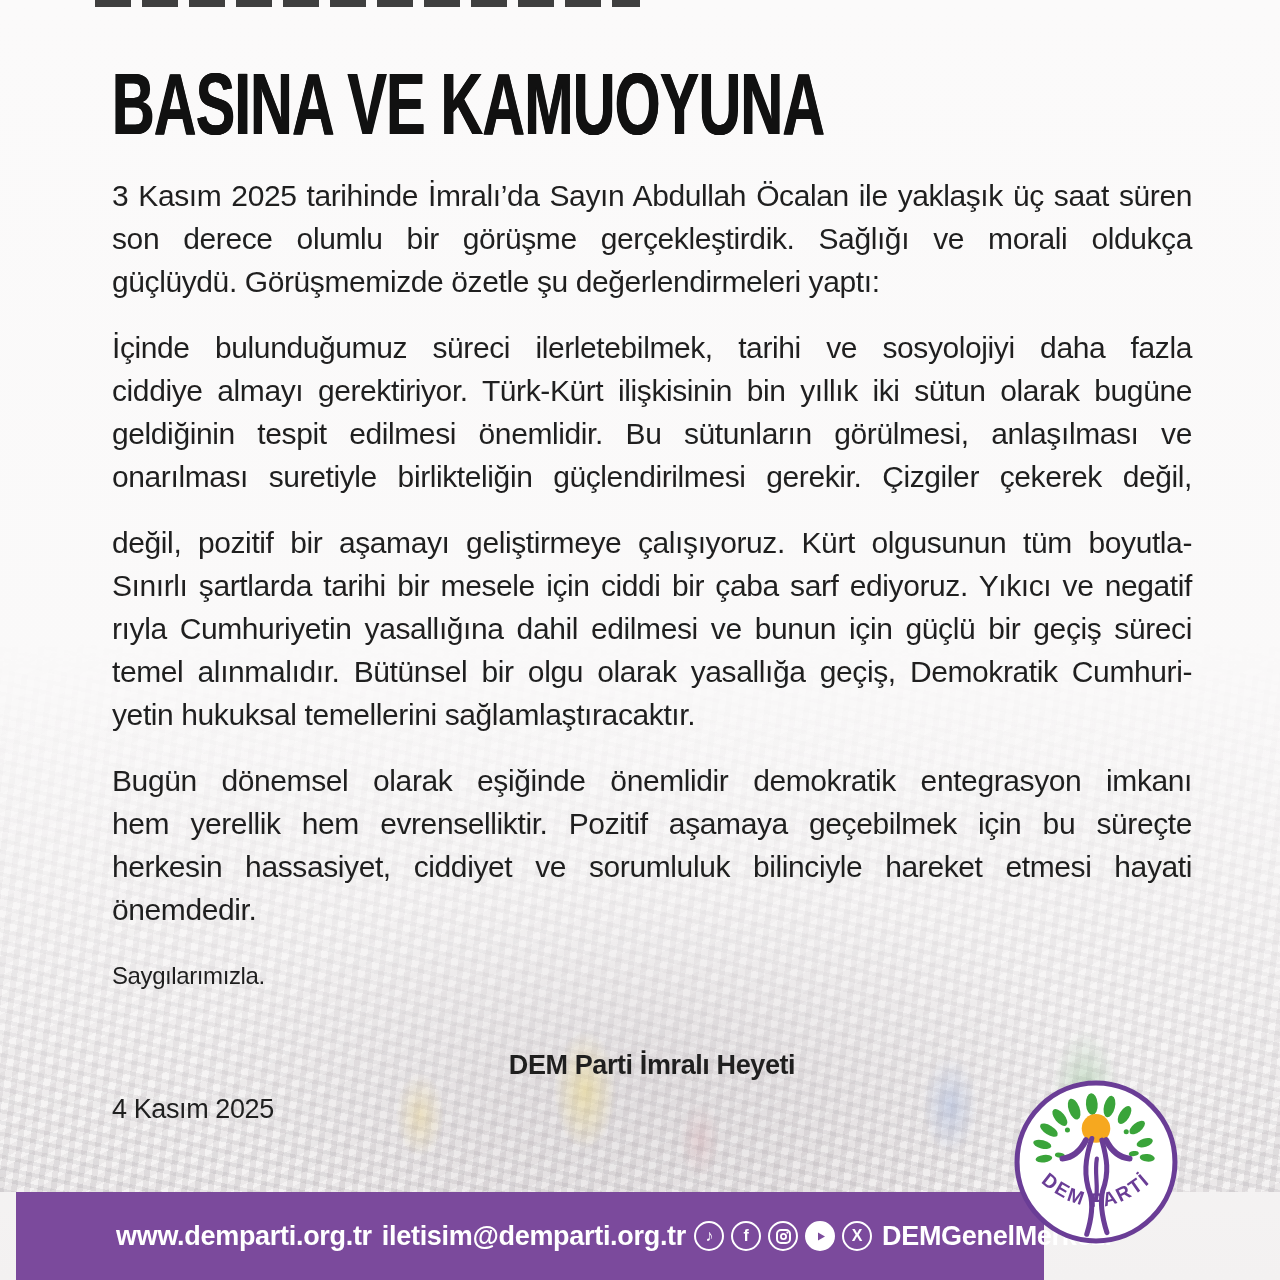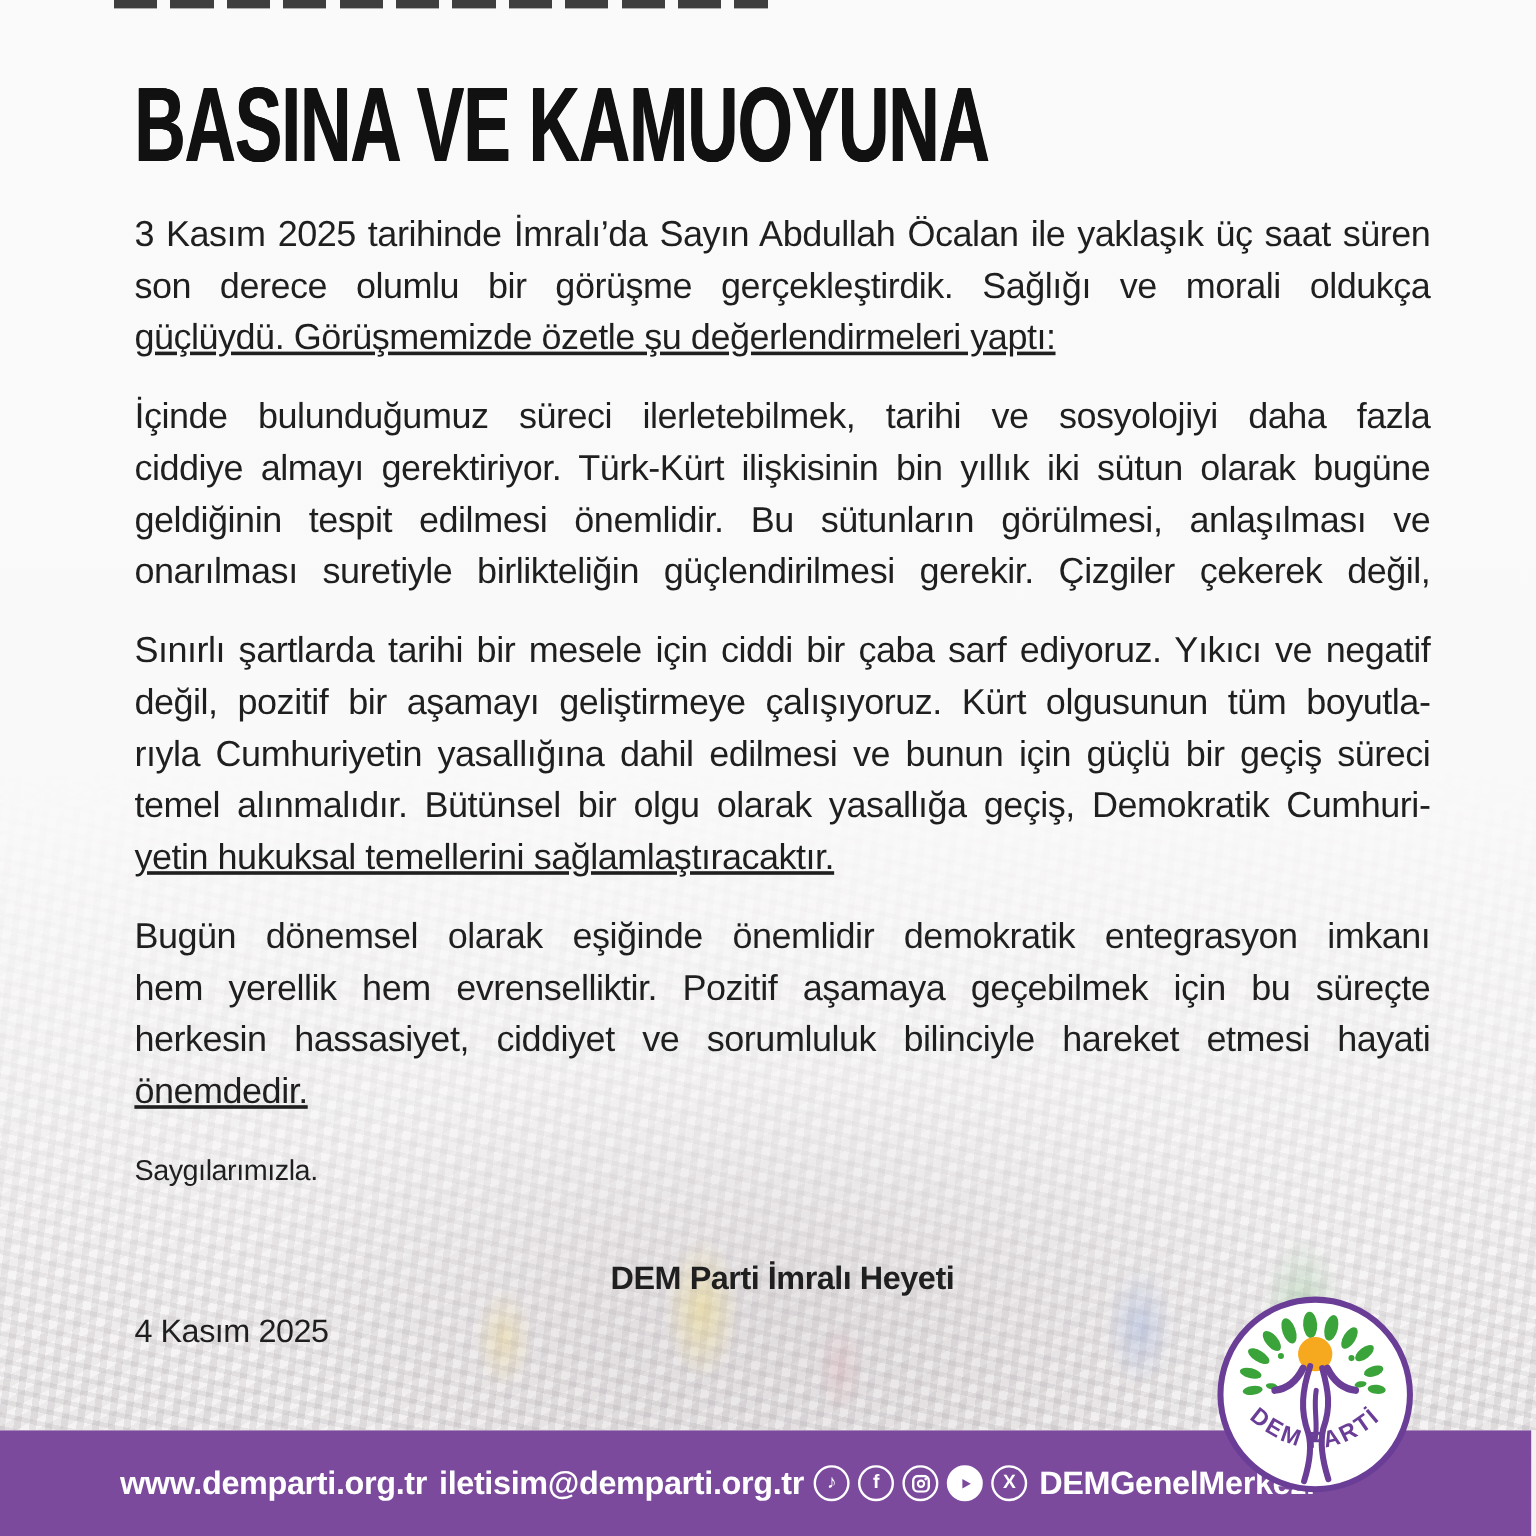--- a/index.html
+++ b/index.html
@@ -36,29 +36,29 @@
 
   .title {
     margin:0 0 26px 0; font-size:88px; font-weight:bold; line-height:1;
     letter-spacing:-1px; white-space:nowrap; color:#111;
     transform:scaleX(0.67); transform-origin:0 50%;
     text-shadow:0.6px 0 0 currentColor, -0.6px 0 0 currentColor;
   }
 
   .para { margin:0 0 23px 0; font-size:30px; line-height:43px; letter-spacing:-0.4px; }
   .line { text-align:justify; text-align-last:justify; text-justify:inter-word; }
-  .line.last { text-align-last:left;text-decoration:underline; }
+  .line.last { text-align-last:left; }
 
   .closing { margin:20px 0 12px 0; font-size:24px; line-height:43px; letter-spacing:-0.4px; }
   .sig-block { margin-top:46px; font-size:27px; line-height:44px; letter-spacing:-0.4px; }
   .sig-name { font-weight:bold;text-align:center; }
 
   
   .footer-bar {
-    position:absolute; left:0; bottom:0; width:1276px; height:88px;
+    position:absolute; left:16px; bottom:0; width:1028px; height:88px;
     display:flex; align-items:center;
   }
   .footer-row {
     display:flex; align-items:center; margin-left:100px;
     color:#fff; font-weight:bold; font-size:27px; letter-spacing:-0.3px;
   }
   .footer-row .sep { width:10px; }
   .icons { display:flex; align-items:center; gap:7px; margin:0 10px 0 8px; }
   .icon-circle {
     width:26px; height:26px; border:2.5px solid #fff; border-radius:50%;
@@ -88,22 +88,22 @@
           <div class="line">son derece olumlu bir görüşme gerçekleştirdik. Sağlığı ve morali oldukça</div>
           <div class="line last">güçlüydü. Görüşmemizde özetle şu değerlendirmeleri yaptı:</div>
         </div>
         <div class="para">
           <div class="line">İçinde bulunduğumuz süreci ilerletebilmek, tarihi ve sosyolojiyi daha fazla</div>
           <div class="line">ciddiye almayı gerektiriyor. Türk-Kürt ilişkisinin bin yıllık iki sütun olarak bugüne</div>
           <div class="line">geldiğinin tespit edilmesi önemlidir. Bu sütunların görülmesi, anlaşılması ve</div>
           <div class="line">onarılması suretiyle birlikteliğin güçlendirilmesi gerekir. Çizgiler çekerek değil,</div>
         </div>
         <div class="para">
+          <div class="line">değil, pozitif bir aşamayı geliştirmeye çalışıyoruz. Kürt olgusunun tüm boyutla-</div>
           <div class="line">Sınırlı şartlarda tarihi bir mesele için ciddi bir çaba sarf ediyoruz. Yıkıcı ve negatif</div>
-          <div class="line">değil, pozitif bir aşamayı geliştirmeye çalışıyoruz. Kürt olgusunun tüm boyutla-</div>
           <div class="line">rıyla Cumhuriyetin yasallığına dahil edilmesi ve bunun için güçlü bir geçiş süreci</div>
           <div class="line">temel alınmalıdır. Bütünsel bir olgu olarak yasallığa geçiş, Demokratik Cumhuri-</div>
           <div class="line last">yetin hukuksal temellerini sağlamlaştıracaktır.</div>
         </div>
         <div class="para">
           <div class="line">Bugün dönemsel olarak eşiğinde önemlidir demokratik entegrasyon imkanı</div>
           <div class="line">hem yerellik hem evrenselliktir. Pozitif aşamaya geçebilmek için bu süreçte</div>
           <div class="line">herkesin hassasiyet, ciddiyet ve sorumluluk bilinciyle hareket etmesi hayati</div>
           <div class="line last">önemdedir.</div>
         </div>

